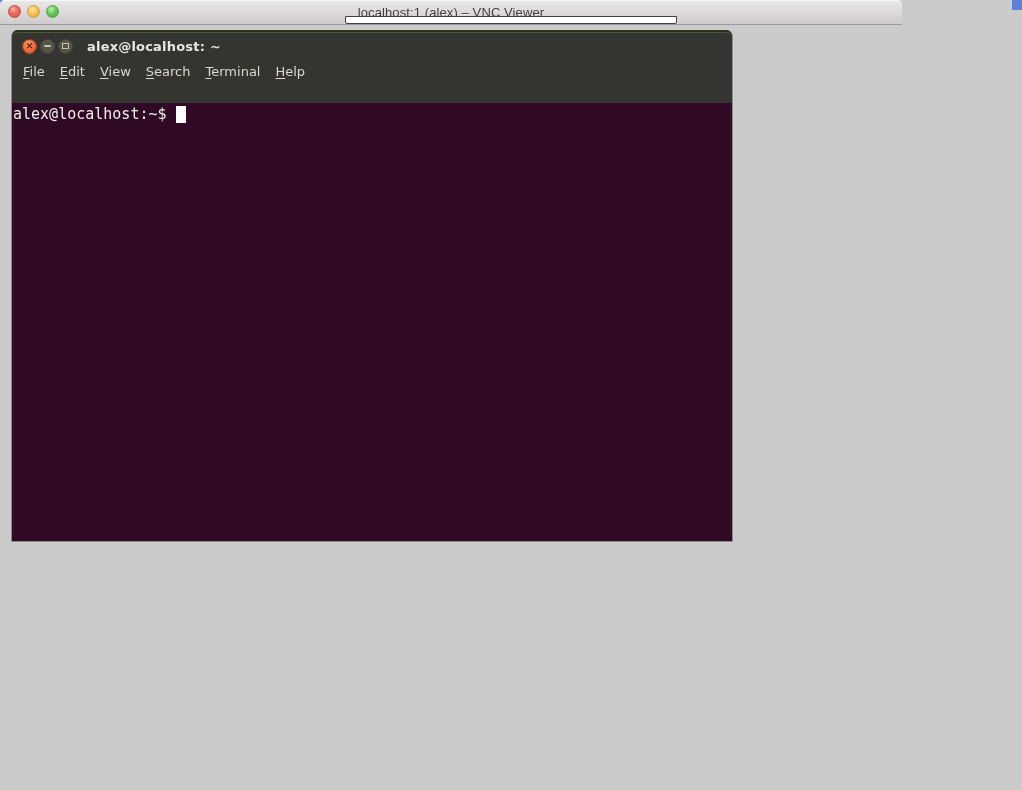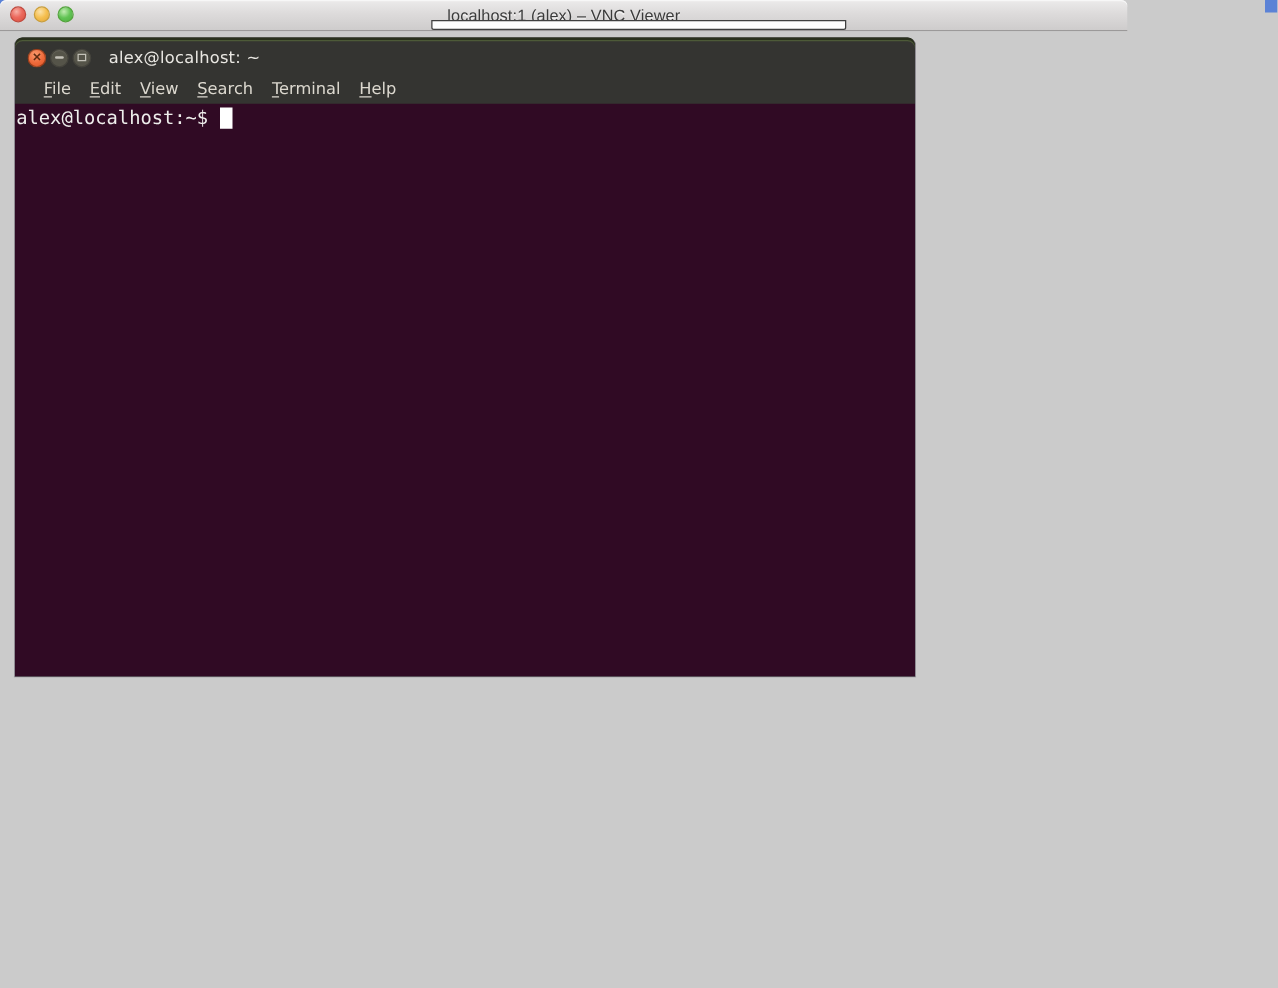--- a/index.html
+++ b/index.html
@@ -70,35 +70,36 @@
   .wbtn-close {
     background:radial-gradient(circle at 40% 28%, #f79a6d 0%, #ef6a3a 55%, #da5427 100%);
     border:1px solid rgba(60,20,0,.45);
     color:#5e2b10; font-size:9px; font-weight:bold; line-height:1;
   }
   .wbtn-grey { background:#555449; border:1px solid #44433c; box-shadow:inset 0 1px 0 rgba(255,255,255,.08); }
   .sym-min { width:7px; height:2px; background:#c3c1b8; border-radius:1px; }
   .sym-max { width:7px; height:6px; border:1.5px solid #c3c1b8; background:transparent; }
   .term-title {
     margin-left:14px; font-family:"DejaVu Sans", sans-serif;
-    font-size:13px; font-weight:normal; color:#e9e7e2; letter-spacing:.2px;
+    font-size:13px; font-weight:bold; color:#e9e7e2; letter-spacing:.2px;
   }
 
   .term-menubar {
-    height:23px; display:flex; align-items:center; padding-left:17px;
+    height:23px; display:flex; align-items:center; padding-left:5px;
     font-family:"DejaVu Sans", sans-serif; font-size:13px; color:#dcd8cf;
   }
   .menu-item { padding:2px 6px; margin-right:3px; cursor:default; }
   .mn { text-decoration:underline; text-decoration-thickness:1px; text-underline-offset:2px; }
 
   .term-screen {
     flex:1; background:#300a24; overflow:hidden;
     padding:3px 0 16px 1px;
     font-family:"DejaVu Sans Mono", monospace; font-size:15px; line-height:17px;
     color:#eeeeec;
+    margin-top:20px;
   }
   .prompt-line { display:flex; align-items:flex-start; white-space:pre; }
   .term-cursor { width:10px; height:17px; background:#ffffff; margin-left:9px; }
 </style>
 </head>
 <body>
 
 <div class="corner-blue left"></div>
 <div class="corner-blue right"></div>
 

